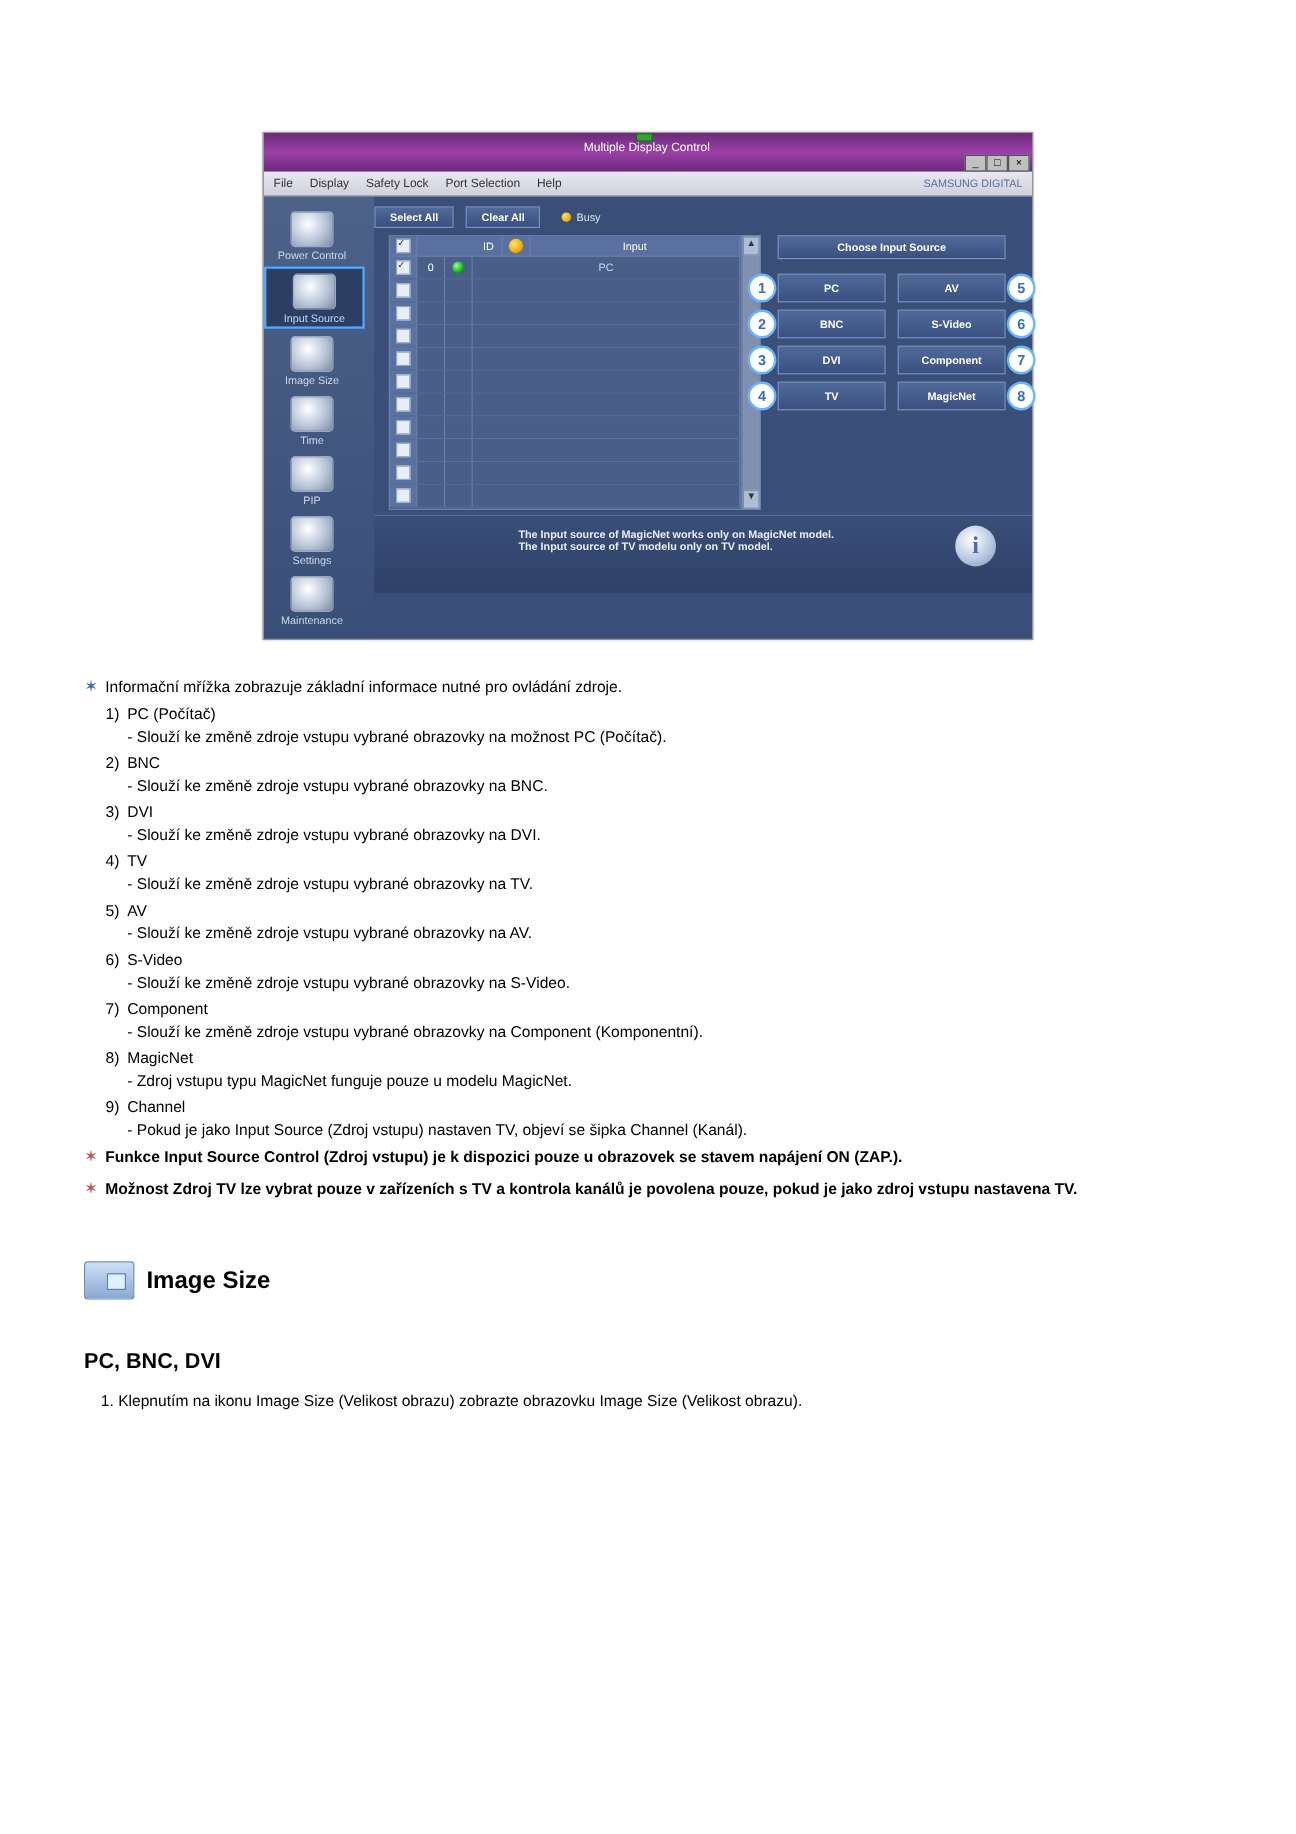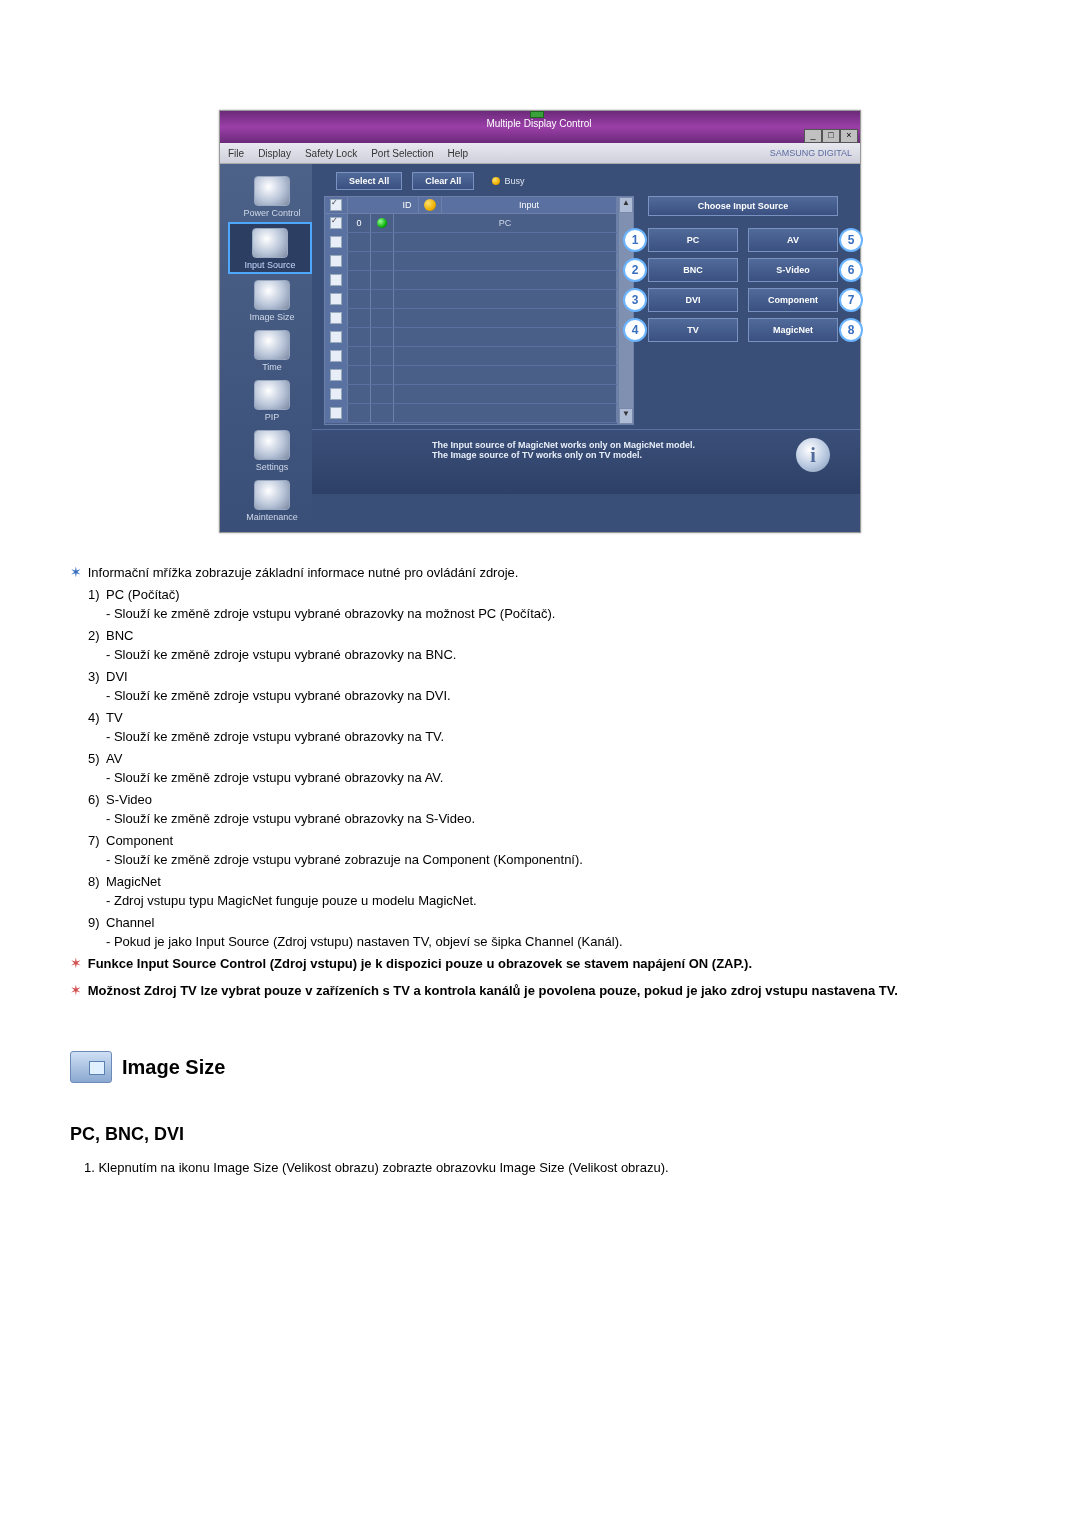--- a/index.html
+++ b/index.html
@@ -74,21 +74,21 @@
     display: flex;
     background: #3a4f78;
   }
   
   .sidebar {
     width: 92px;
     background: linear-gradient(to bottom,#4d6288,#3a4f78);
     padding: 8px 0;
     display: flex;
     flex-direction: column;
-    align-items: flex-end;
+    align-items: flex-start;
     gap: 2px;
   }
   .side-item {
     width: 80px;
     text-align: center;
     padding: 4px 0 2px;
     font-size: 9px;
     color: #cfd8e8;
   }
   .side-item .si-icon {
@@ -107,21 +107,21 @@
   .main {
     flex: 1;
     display: flex;
     flex-direction: column;
     background: #3a4f78;
   }
   .top-buttons {
     display: flex;
     align-items: center;
     gap: 10px;
-    padding: 8px 24px 6px;
+    padding: 8px 0 6px;
     font-size: 9px;
   }
   .sel-btn {
     background: linear-gradient(to bottom,#506a9a,#3a5080);
     border:1px solid #7a92c0;
     padding: 3px 12px;
     color:#fff;
     font-weight:bold;
   }
   .busy {
@@ -468,40 +468,40 @@
                 <div class="src-btn">S-Video<div class="num-circle right">6</div></div>
                 <div class="src-btn">DVI<div class="num-circle left">3</div></div>
                 <div class="src-btn">Component<div class="num-circle right">7</div></div>
                 <div class="src-btn">TV<div class="num-circle left">4</div></div>
                 <div class="src-btn">MagicNet<div class="num-circle right">8</div></div>
               </div>
           </div>
         </div>
         <div class="note-bar">
           <div>The Input source of MagicNet works only on MagicNet model.</div>
-          <div>The Image source of TV works only on TV model.</div>
+          <div>The Input source of TV modelu only on TV model.</div>
           <div class="info-icon">i</div>
         </div>
       </div>
     </div>
   </div>
 
   <div class="doc">
     <div class="bullet-line">
       <span class="star blue"></span>
       <span>Informační mřížka zobrazuje základní informace nutné pro ovládání zdroje.</span>
     </div>
     <ol class="src-list" id="doc-list">
         <li><span class="num">1)</span><span>PC (Počítač)</span><span class="desc">- Slouží ke změně zdroje vstupu vybrané obrazovky na možnost PC (Počítač).</span></li>
         <li><span class="num">2)</span><span>BNC</span><span class="desc">- Slouží ke změně zdroje vstupu vybrané obrazovky na BNC.</span></li>
         <li><span class="num">3)</span><span>DVI</span><span class="desc">- Slouží ke změně zdroje vstupu vybrané obrazovky na DVI.</span></li>
         <li><span class="num">4)</span><span>TV</span><span class="desc">- Slouží ke změně zdroje vstupu vybrané obrazovky na TV.</span></li>
         <li><span class="num">5)</span><span>AV</span><span class="desc">- Slouží ke změně zdroje vstupu vybrané obrazovky na AV.</span></li>
         <li><span class="num">6)</span><span>S-Video</span><span class="desc">- Slouží ke změně zdroje vstupu vybrané obrazovky na S-Video.</span></li>
-        <li><span class="num">7)</span><span>Component</span><span class="desc">- Slouží ke změně zdroje vstupu vybrané zobrazuje na Component (Komponentní).</span></li>
+        <li><span class="num">7)</span><span>Component</span><span class="desc">- Slouží ke změně zdroje vstupu vybrané obrazovky na Component (Komponentní).</span></li>
         <li><span class="num">8)</span><span>MagicNet</span><span class="desc">- Zdroj vstupu typu MagicNet funguje pouze u modelu MagicNet.</span></li>
         <li><span class="num">9)</span><span>Channel</span><span class="desc">- Pokud je jako Input Source (Zdroj vstupu) nastaven TV, objeví se šipka Channel (Kanál).</span></li>
       </ol>
     <div class="bullet-line">
       <span class="star red"></span>
       <span class="bold-note">Funkce Input Source Control (Zdroj vstupu) je k dispozici pouze u obrazovek se stavem napájení ON (ZAP.).</span>
     </div>
     <div class="bullet-line" style="margin-top:8px;">
       <span class="star red"></span>
       <span class="bold-note">Možnost Zdroj TV lze vybrat pouze v zařízeních s TV a kontrola kanálů je povolena pouze, pokud je jako zdroj vstupu nastavena TV.</span>

